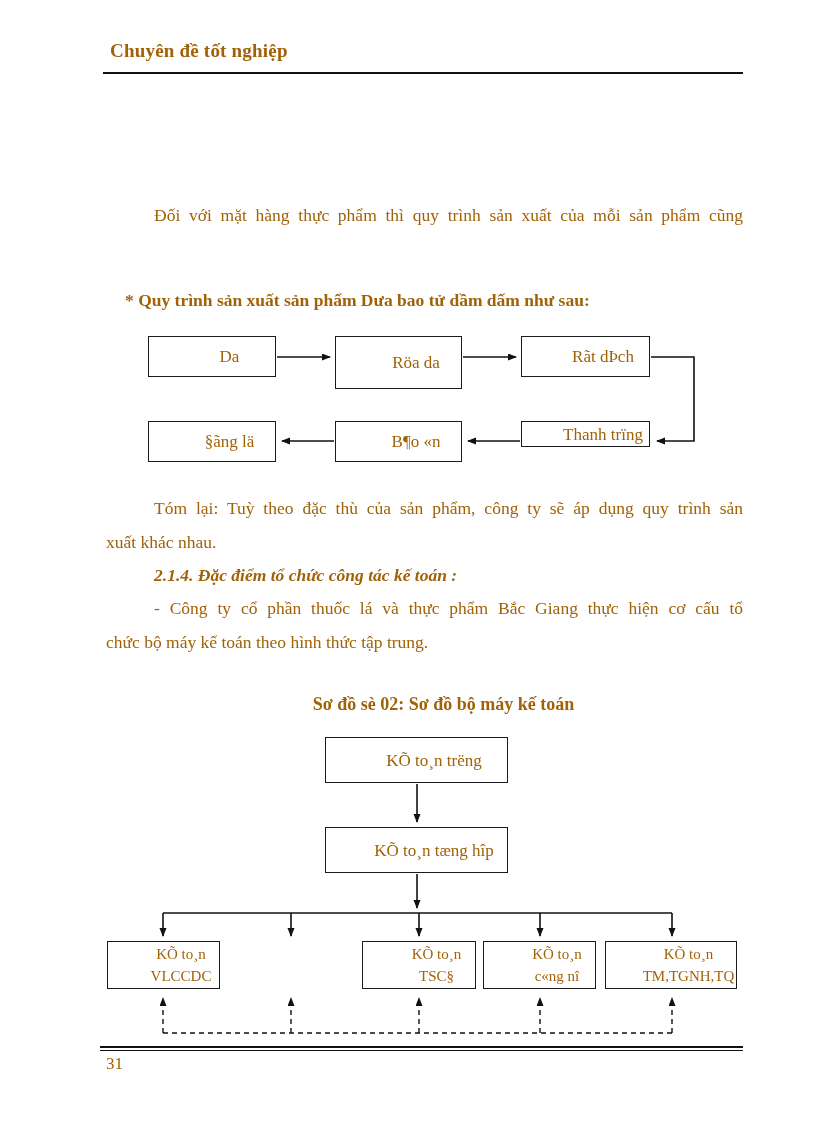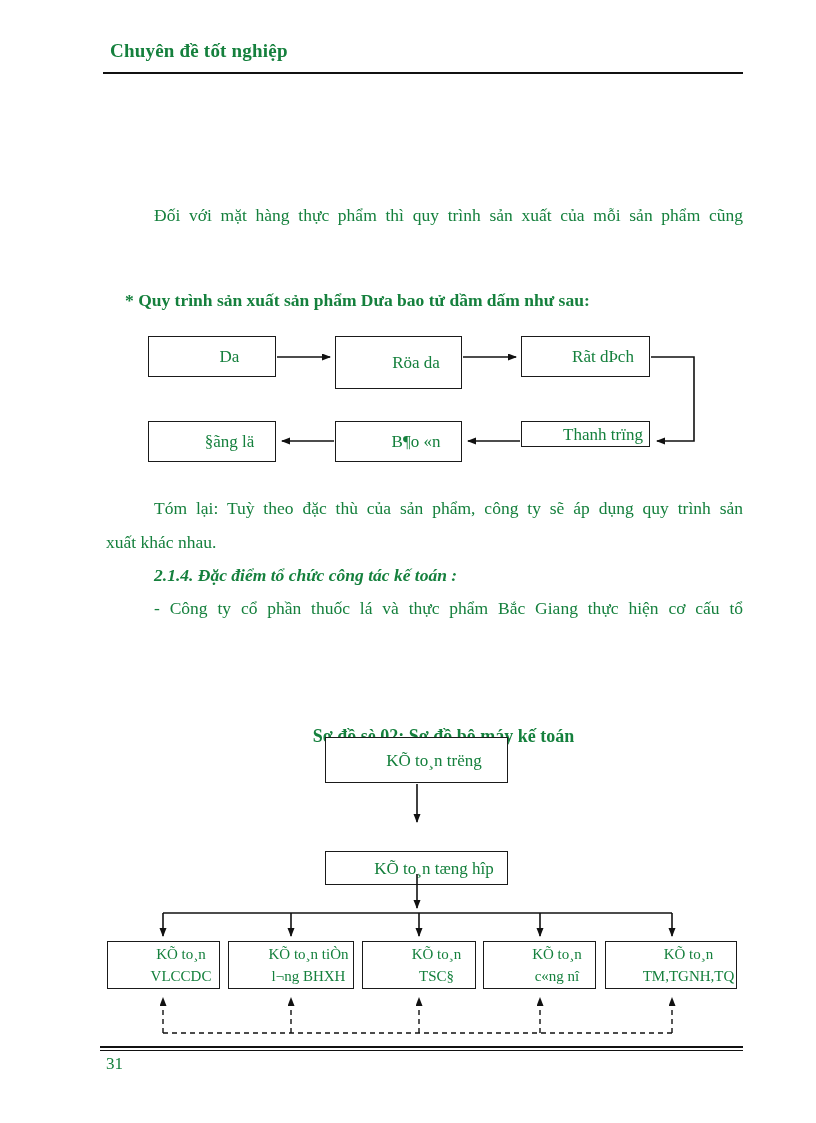--- a/index.html
+++ b/index.html
@@ -4,21 +4,21 @@
 <style>
   * { margin: 0; padding: 0; box-sizing: border-box; }
   html, body { background: #e8e8e8; }
   .page {
     position: relative;
     width: 816px;
     height: 1123px;
     margin: 0 auto;
     background: #ffffff;
     font-family: "Liberation Serif", "DejaVu Serif", serif;
-    color: #15803d;
+    color: #a16207;
     overflow: hidden;
   }
   .hdr-title {
     position: absolute;
     left: 110px; top: 40px;
     font-size: 19px;
     font-weight: bold;
     letter-spacing: 0.2px;
   }
   .hdr-rule {
@@ -89,29 +89,28 @@
   <div class="fbox" style="left:335px;top:336px;width:127px;height:53px">Röa da</div>
   <div class="fbox" style="left:521px;top:336px;width:129px;height:41px">Rãt dÞch</div>
   <div class="fbox" style="left:335px;top:421px;width:127px;height:41px">B¶o «n</div>
   <div class="fbox" style="left:148px;top:421px;width:128px;height:41px">§ãng lä</div>
   <div class="fbox" style="left:521px;top:421px;width:129px;height:26px">Thanh trïng</div>
 
   <div class="tline jline indent" style="top:496px">Tóm lại:  Tuỳ theo đặc thù của sản phẩm, công ty sẽ áp dụng quy trình sản</div>
   <div class="tline" style="top:530px">xuất khác nhau.</div>
   <div class="tline bolditalic indent" style="top:563px">2.1.4. Đặc điểm tổ chức công tác kế toán :</div>
   <div class="tline jline indent" style="top:596px">- Công ty cổ phần thuốc lá và thực phẩm Bắc Giang thực hiện cơ cấu tổ</div>
-  <div class="tline bold center" style="top:724px;font-size:18px">Sơ đồ sè 02: Sơ đồ bộ máy kế toán</div>
+  <div class="tline" style="top:630px">chức bộ máy kế toán theo hình thức tập trung.</div>
+  <div class="tline bold center" style="top:692px;font-size:18px">Sơ đồ sè 02: Sơ đồ bộ máy kế toán</div>
 
   <div class="fbox" style="left:325px;top:737px;width:183px;height:46px">KÕ to¸n trëng</div>
-  <div class="fbox" style="left:325px;top:851px;width:183px;height:34px">KÕ to¸n tæng hîp</div>
+  <div class="fbox" style="left:325px;top:827px;width:183px;height:46px">KÕ to¸n tæng hîp</div>
 
   <div class="fbox small" style="left:107px;top:941px;width:113px;height:48px">KÕ to¸n
 VLCCDC</div>
-  <div class="fbox small" style="left:228px;top:941px;width:126px;height:48px">KÕ to¸n tiÒn
-l¬ng  BHXH</div>
   <div class="fbox small" style="left:362px;top:941px;width:114px;height:48px">KÕ to¸n
 TSC§</div>
   <div class="fbox small" style="left:483px;top:941px;width:113px;height:48px">KÕ to¸n
 c«ng nî</div>
   <div class="fbox small" style="left:605px;top:941px;width:132px;height:48px">KÕ to¸n
 TM,TGNH,TQ</div>
 
   <svg class="overlay" viewBox="0 0 816 1123" xmlns="http://www.w3.org/2000/svg">
     <defs>
       <marker id="ah" markerWidth="9" markerHeight="8" refX="8" refY="3.5" orient="auto" markerUnits="userSpaceOnUse">

